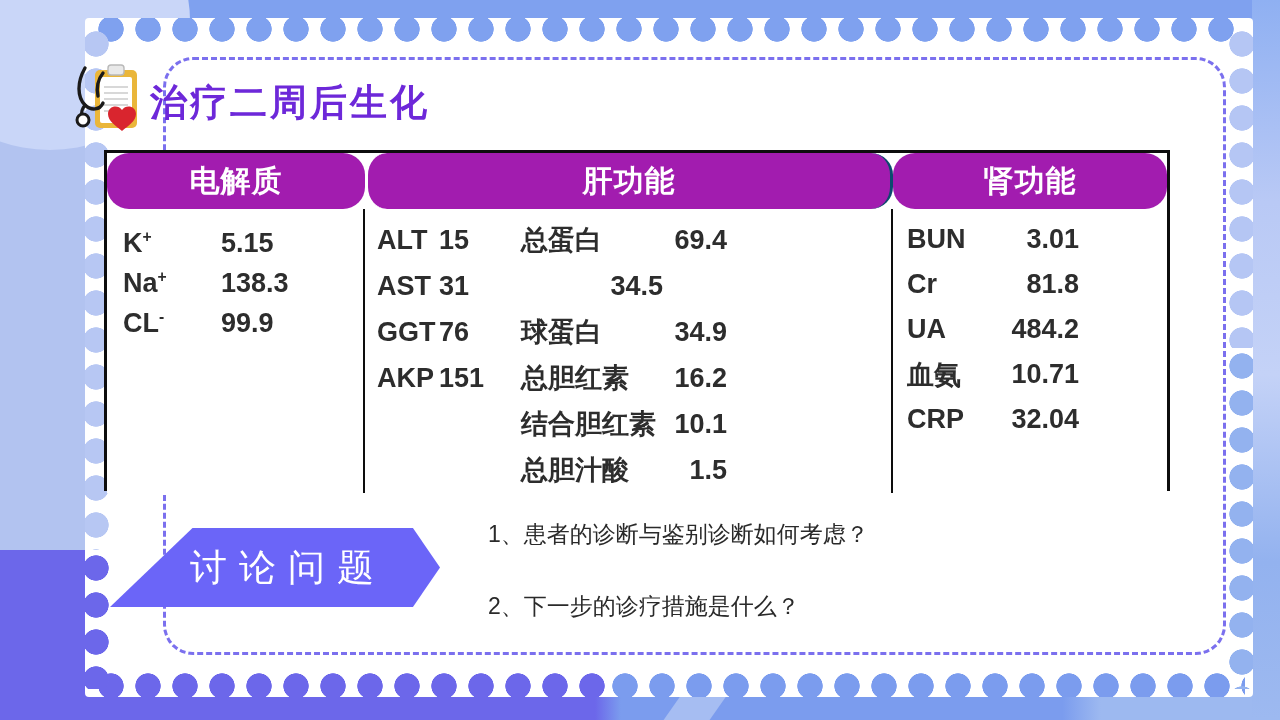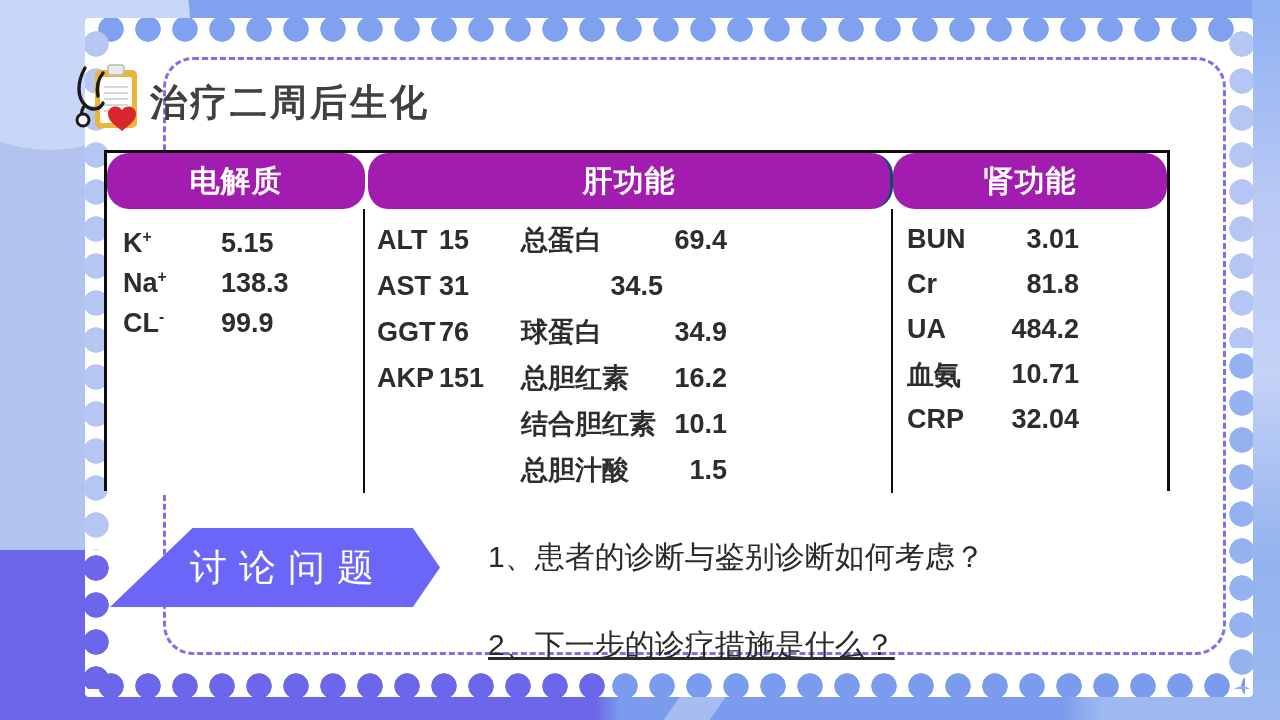--- a/index.html
+++ b/index.html
@@ -43,21 +43,21 @@
   .sc-right-mid{right:0;top:330px;bottom:8px;width:24px;
     background-image:radial-gradient(circle 13px at 13px 18px,#93b2ef 0 12.4px,transparent 13px);
     background-size:24px 37px;background-repeat:repeat-y;}
 
   .dashed-frame{position:absolute;left:163px;top:57px;width:1057px;height:592px;
     border:3px dashed #7b70ee;border-radius:30px;}
 
   
   .title-icon{position:absolute;left:70px;top:62px;width:72px;height:72px;}
   .page-title{position:absolute;left:150px;top:82px;font-size:37px;line-height:42px;
-    font-weight:700;color:#404040;letter-spacing:3px;}
+    font-weight:700;color:#6d28d9;letter-spacing:3px;}
 
   
   .lab-table{position:absolute;left:104px;top:150px;width:1066px;height:341px;
     border:3px solid #0d0d0d;box-sizing:border-box;display:grid;
     grid-template-rows:56px 1fr;grid-template-columns:258px 528px 1fr;background:#fff;}
   .th{background:#a21caf;color:#fff;font-size:30px;font-weight:700;
     display:flex;align-items:center;justify-content:center;letter-spacing:1px;border-radius:22px;}
   .th-mid{border-left:3px solid #fff;border-right:3px solid #0c4a6e;}
   .td{background:#fff;color:#2d2d2d;font-weight:700;font-size:27px;box-sizing:border-box;}
   .td-1,.td-2{border-right:2px solid #0d0d0d;}
@@ -69,23 +69,23 @@
   .row-l .num-r{text-align:right;}
   .row-k{display:grid;grid-template-columns:88px 84px;height:45px;align-items:center;}
   .row-k .num-r{text-align:right;}
   sup{font-size:58%;}
 
   
   .banner{position:absolute;left:110px;top:528px;width:330px;height:79px;background:#6b65f8;
     clip-path:polygon(25% 0,91.8% 0,100% 50%,91.8% 100%,0 100%);
     display:flex;align-items:center;justify-content:center;
     color:#fff;font-size:37px;letter-spacing:12px;padding-left:26px;box-sizing:border-box;}
-  .questions{position:absolute;left:488px;top:535px;color:#2a2a2a;font-size:30px;font-weight:400;}
+  .questions{position:absolute;left:488px;top:512px;color:#2a2a2a;font-size:23px;font-weight:400;}
   .question{line-height:44px;}
-  .question + .question{margin-top:44px;text-decoration:underline;}
+  .question + .question{margin-top:28px;}
 </style>
 </head>
 <body>
 
 <div class="slide">
 
   <div class="bg-topband"></div>
   <div class="bg-corner-light"></div>
   <div class="bg-left-purple"></div>
   <div class="bg-bottomband"></div>

